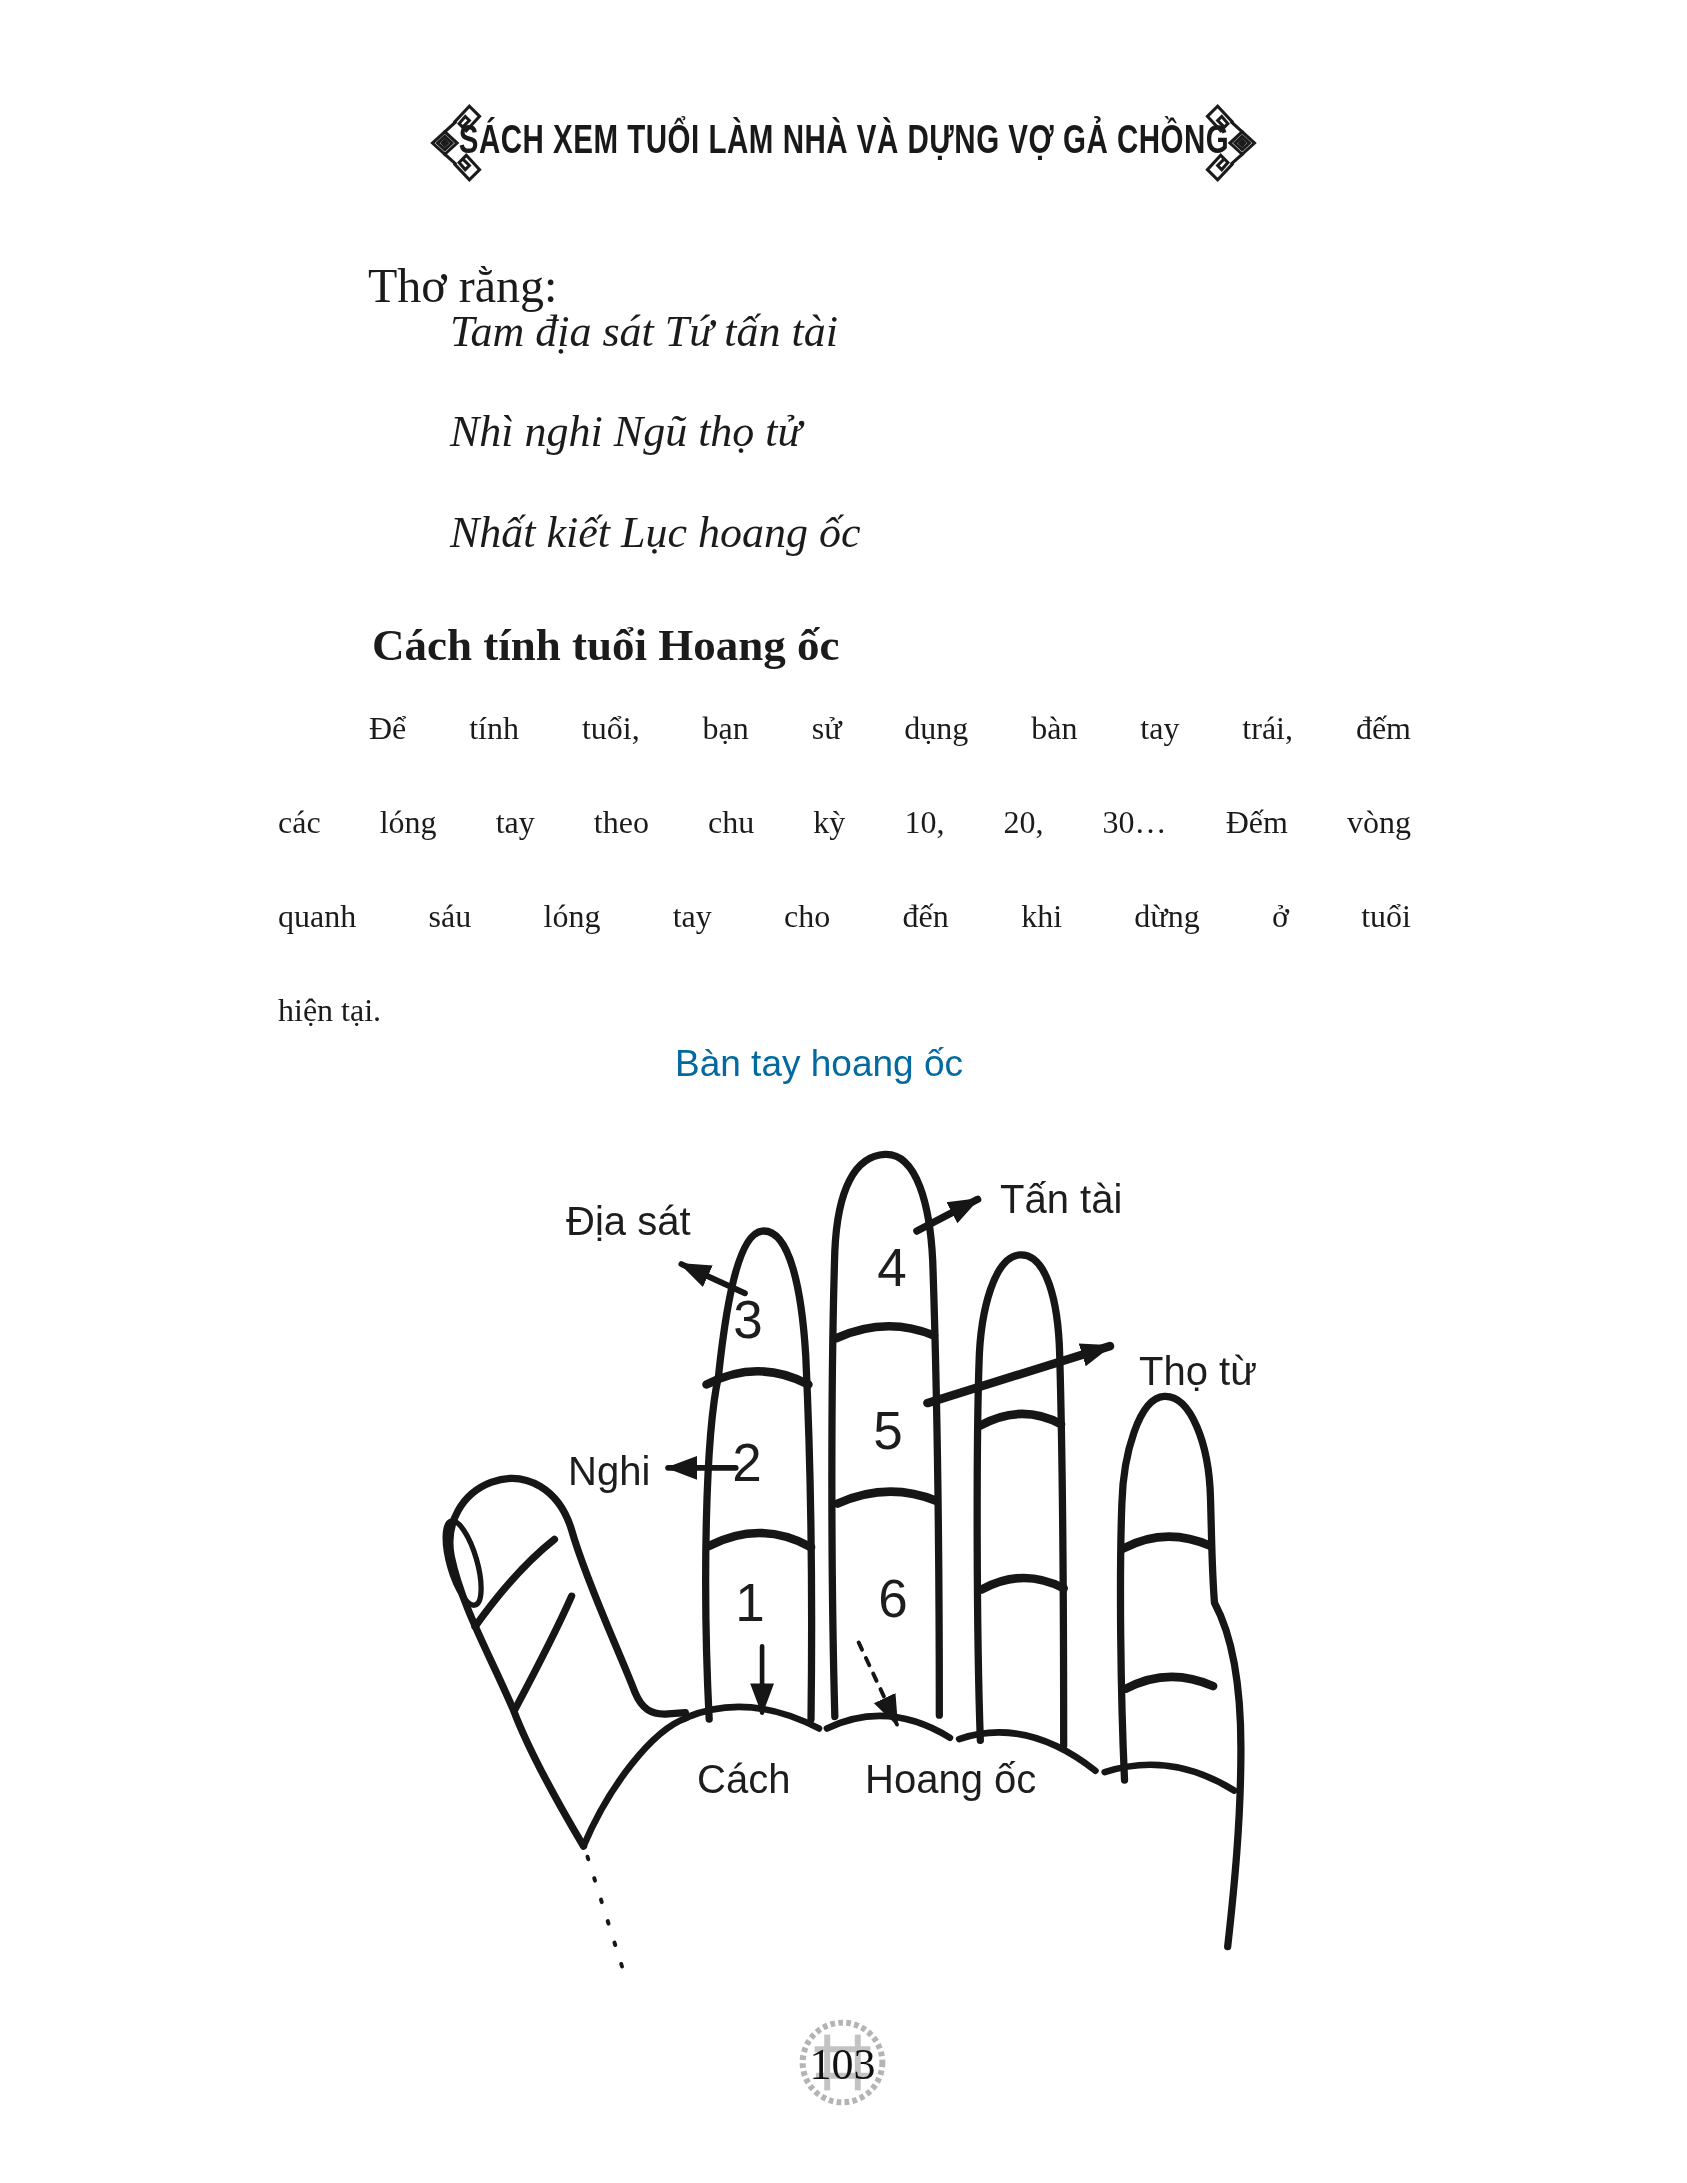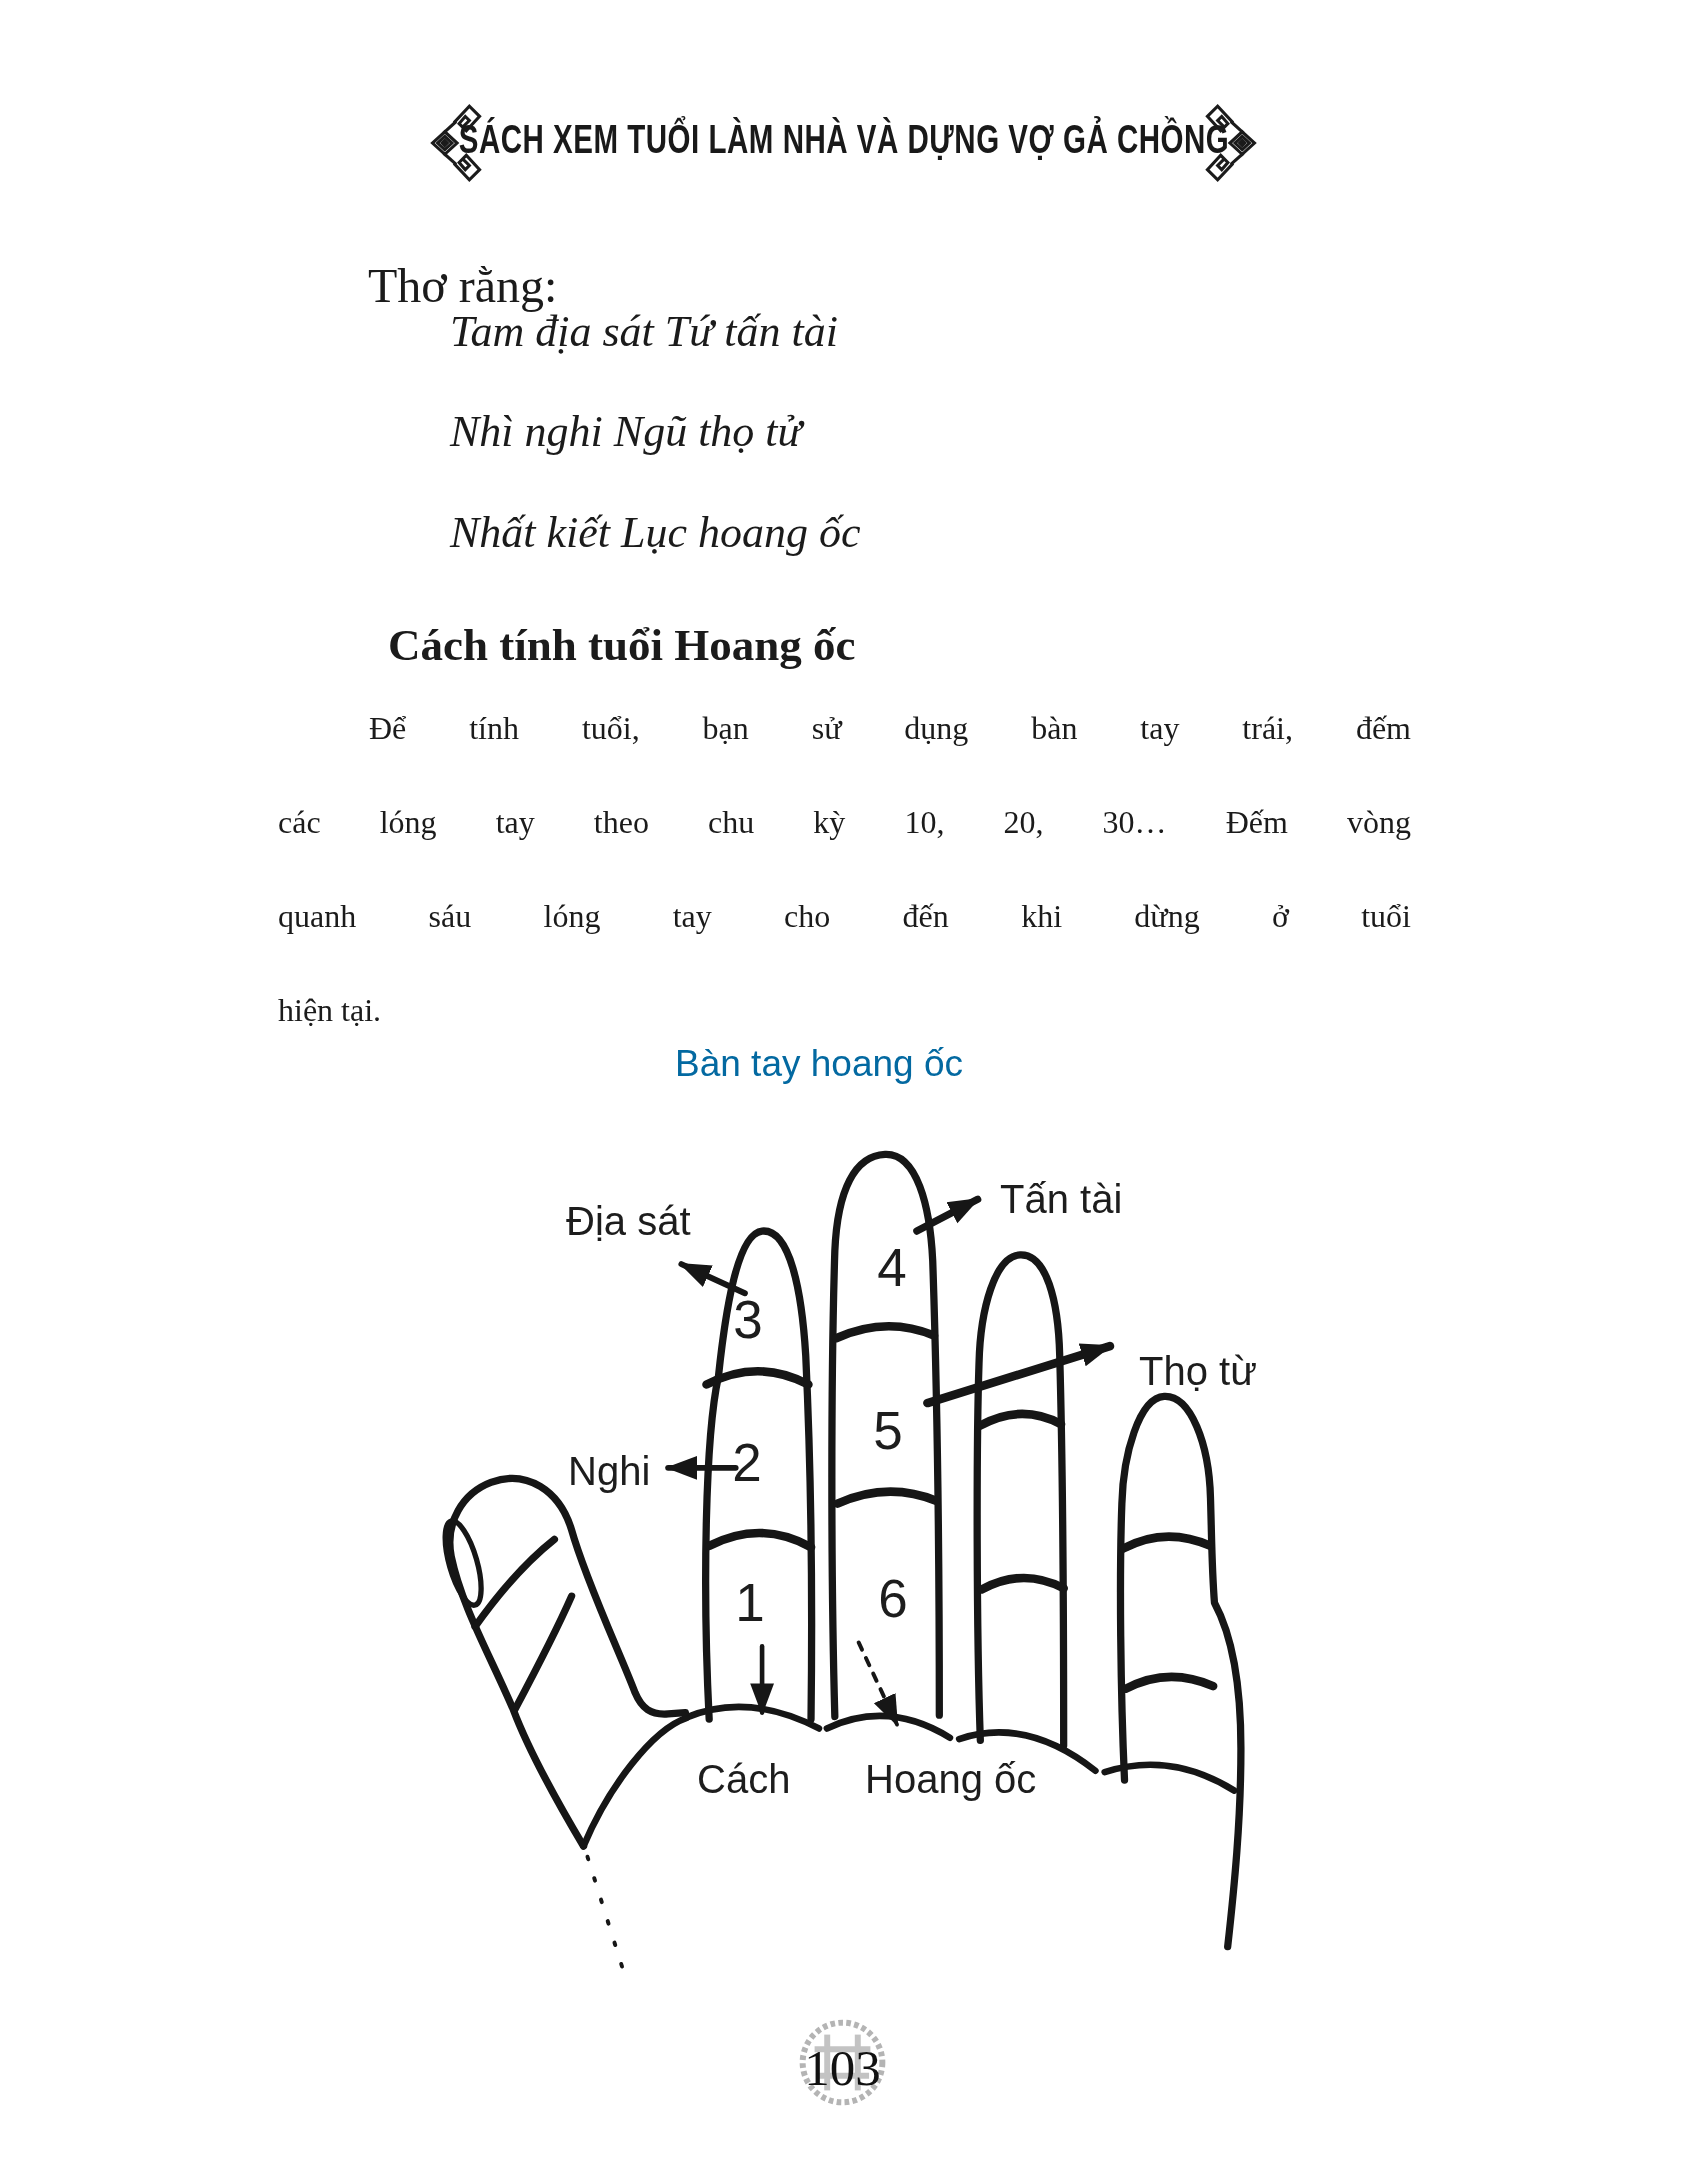--- a/index.html
+++ b/index.html
@@ -11,21 +11,21 @@
   .serif{font-family:"Liberation Serif","DejaVu Serif",serif;}
   .sans{font-family:"Liberation Sans","DejaVu Sans",sans-serif;}
   .page-title{
     left:50%;top:116px;transform:translateX(-50%) scaleX(0.72);transform-origin:center top;
     font-family:"Liberation Sans","DejaVu Sans",sans-serif;
     font-weight:bold;font-size:41px;letter-spacing:0.7px;white-space:nowrap;color:#191919;
   }
   .intro{left:368px;top:230px;font-size:48px;margin-top:28px;}
   .poem{left:450px;font-size:44px;font-style:italic;}
   .poem1{top:306px;} .poem2{top:406px;} .poem3{top:507px;}
-  .heading{left:388px;top:619px;font-size:45px;font-weight:bold;}
+  .heading{left:372px;top:619px;font-size:45px;font-weight:bold;}
   .pline{
     left:278px;width:1133px;font-size:32px;line-height:100%;
     text-align:justify;text-align-last:justify;white-space:normal;
   }
   .pl1{top:712px;text-indent:91px;}
   .pl2{top:806px;}
   .pl3{top:900px;}
   .pl4{top:994px;text-align:left;text-align-last:left;}
   .diagram-title{
     left:675px;top:1043px;width:397px;text-align:left;font-size:37px;color:#0369a1;
@@ -38,21 +38,21 @@
   .lab-nghi{left:568px;top:1449px;}
   .lab-kiet{left:697px;top:1757px;}
   .lab-hoang-oc{left:865px;top:1757px;}
   .num3{left:718px;top:1289px;}
   .num4{left:862px;top:1237px;}
   .num2{left:717px;top:1432px;}
   .num5{left:858px;top:1400px;}
   .num1{left:720px;top:1572px;}
   .num6{left:863px;top:1568px;}
   .page-number{
-    left:796px;top:2039px;width:93px;text-align:center;font-size:51px;color:#111;
+    left:796px;top:2039px;width:93px;text-align:center;font-size:44px;color:#111;
   }
 </style>
 </head>
 <body>
 
 <svg class="abs" style="left:417px;top:99px" width="74" height="87" viewBox="0 0 120 170">
   <g stroke="#1b1b1b" stroke-width="6" fill="none" stroke-linejoin="miter" stroke-linecap="square">
     <path d="M62 44 L90 14 L110 34 L84 62 L70 48 L82 34 L90 42 L81 51"></path>
     <path d="M62 46 L42 64"></path>
     <path d="M42 64 L66 86 L42 108 L18 86 Z"></path>

